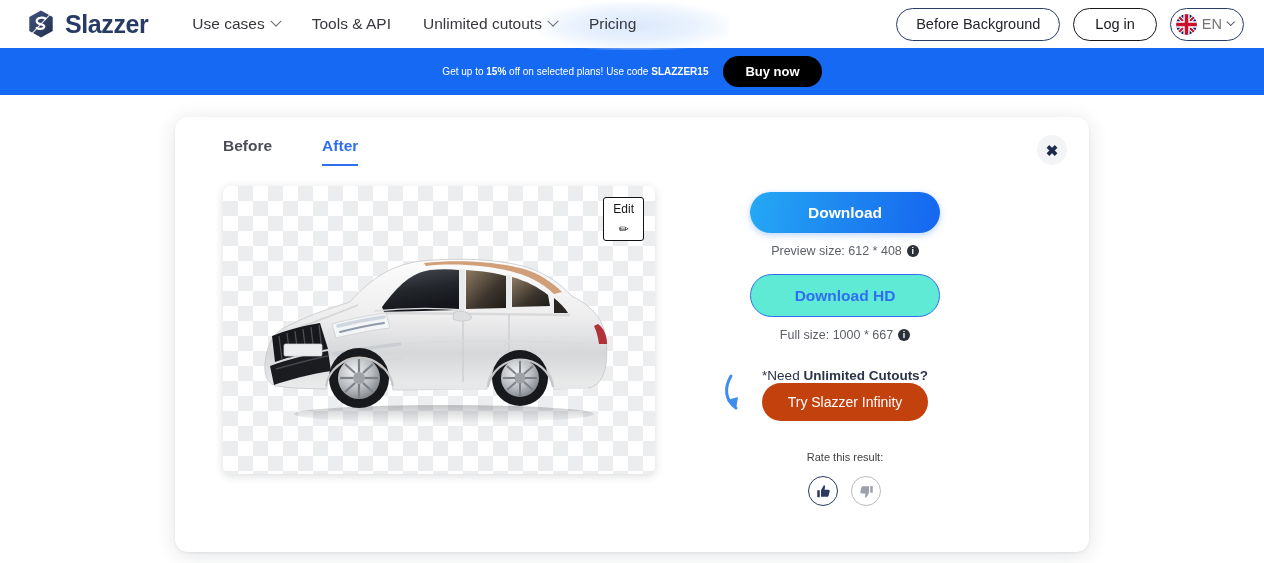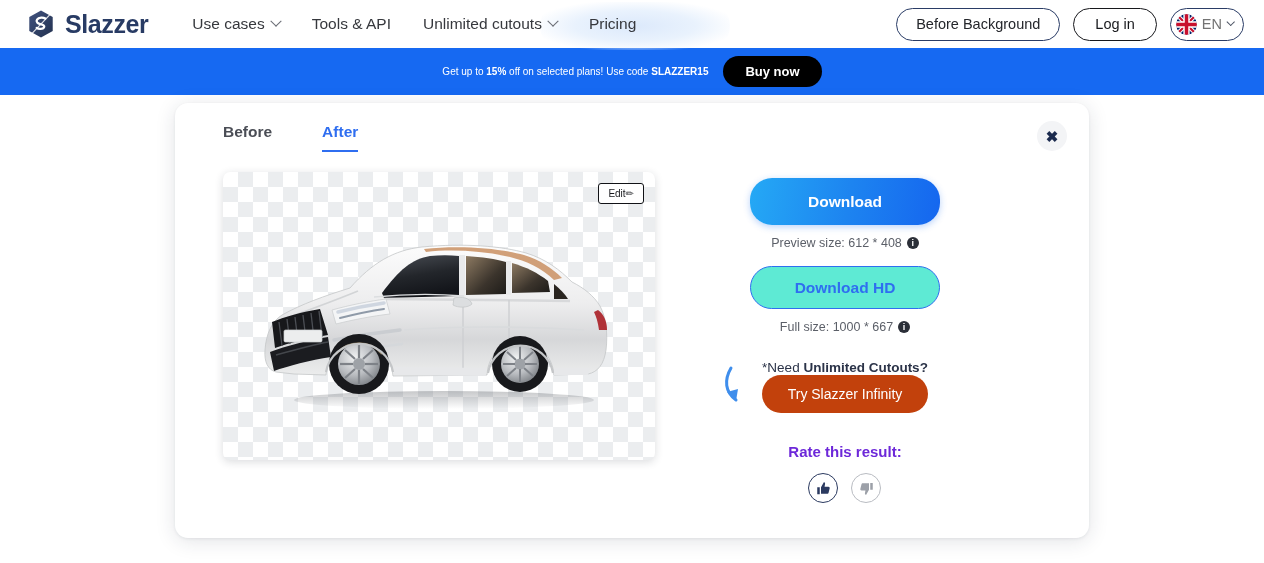--- a/index.html
+++ b/index.html
@@ -135,21 +135,21 @@
     font-size: 13px;
     font-weight: bold;
     border-radius: 18px;
     padding: 8px 22px;
     cursor: pointer;
     white-space: nowrap;
   }
 
   
   .stage {
-    padding-top: 8px;
+    padding-top: 22px;
     display: flex;
     justify-content: center;
   }
   .card {
     width: 914px;
     height: 435px;
     background: #ffffff;
     border-radius: 13px;
     box-shadow: 0 3px 20px rgba(32,40,60,0.13), 0 1px 3px rgba(32,40,60,0.07);
     position: relative;
@@ -204,44 +204,46 @@
 
   .edit-btn {
     position: absolute;
     top: 11px; right: 11px;
     background: #ffffff;
     border: 1.6px solid #111216;
     border-radius: 3px;
     padding: 4px 9px;
     display: flex;
     align-items: center;
-    font-size: 10px;
+    gap: 6px;
+    font-size: 12px;
     color: #17181c;
     cursor: pointer;
     z-index: 3;
+    flex-direction: column;
   }
 
   .car-wrap {
     position: absolute;
     left: 50%; top: 52%;
     transform: translate(-50%,-50%);
     width: 370px; height: 200px;
   }
 
   .actions {
     width: 300px;
     display: flex;
     flex-direction: column;
     align-items: center;
     padding-top: 6px;
     position: relative;
   }
 
   .btn-download {
-    width: 190px; height: 47px;
+    width: 190px; height: 41px;
     border-radius: 22px;
     background: linear-gradient(100deg, #25a9f5 0%, #1d84f0 52%, #1566ef 100%);
     color: #ffffff;
     font-size: 15.5px;
     font-weight: bold;
     display: flex;
     align-items: center;
     justify-content: center;
     cursor: pointer;
     box-shadow: 0 2px 7px rgba(25,110,240,0.30);
@@ -305,21 +307,21 @@
     left: -40px; top: 4px;
     width: 36px; height: 48px;
   }
 
   .rate-block {
     margin-top: 30px;
     display: flex;
     flex-direction: column;
     align-items: center;
   }
-  .rate-label { font-size: 15px; font-weight: bold; color: #6d28d9; }
+  .rate-label { font-size: 11px; font-weight: normal; color: #404040; }
   .thumbs { display: flex; gap: 13px; margin-top: 13px; }
   .thumb {
     width: 30px; height: 30px;
     border-radius: 50%;
     display: flex;
     align-items: center;
     justify-content: center;
     cursor: pointer;
     font-size: 14px;
   }

